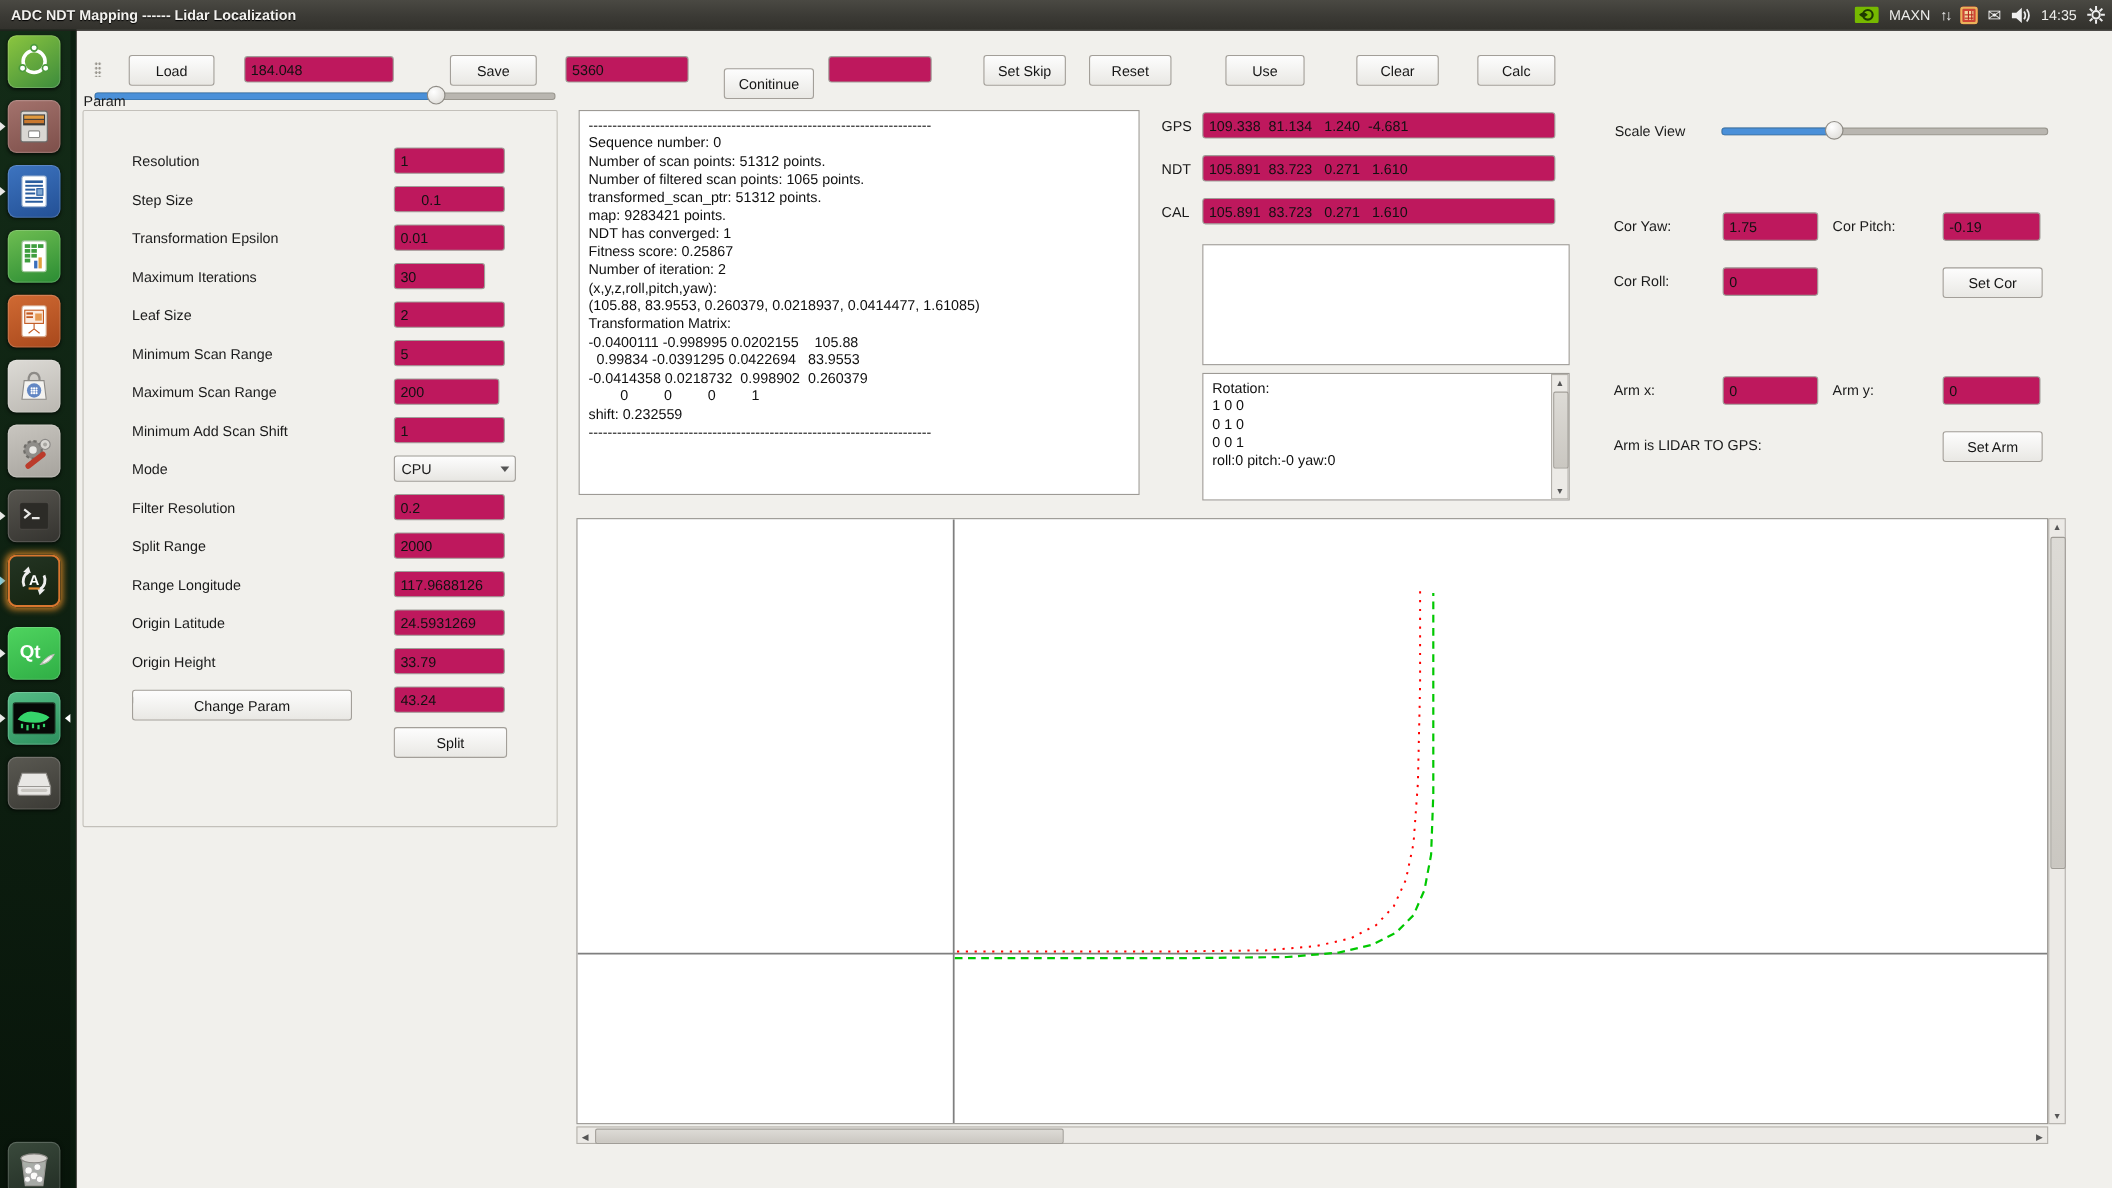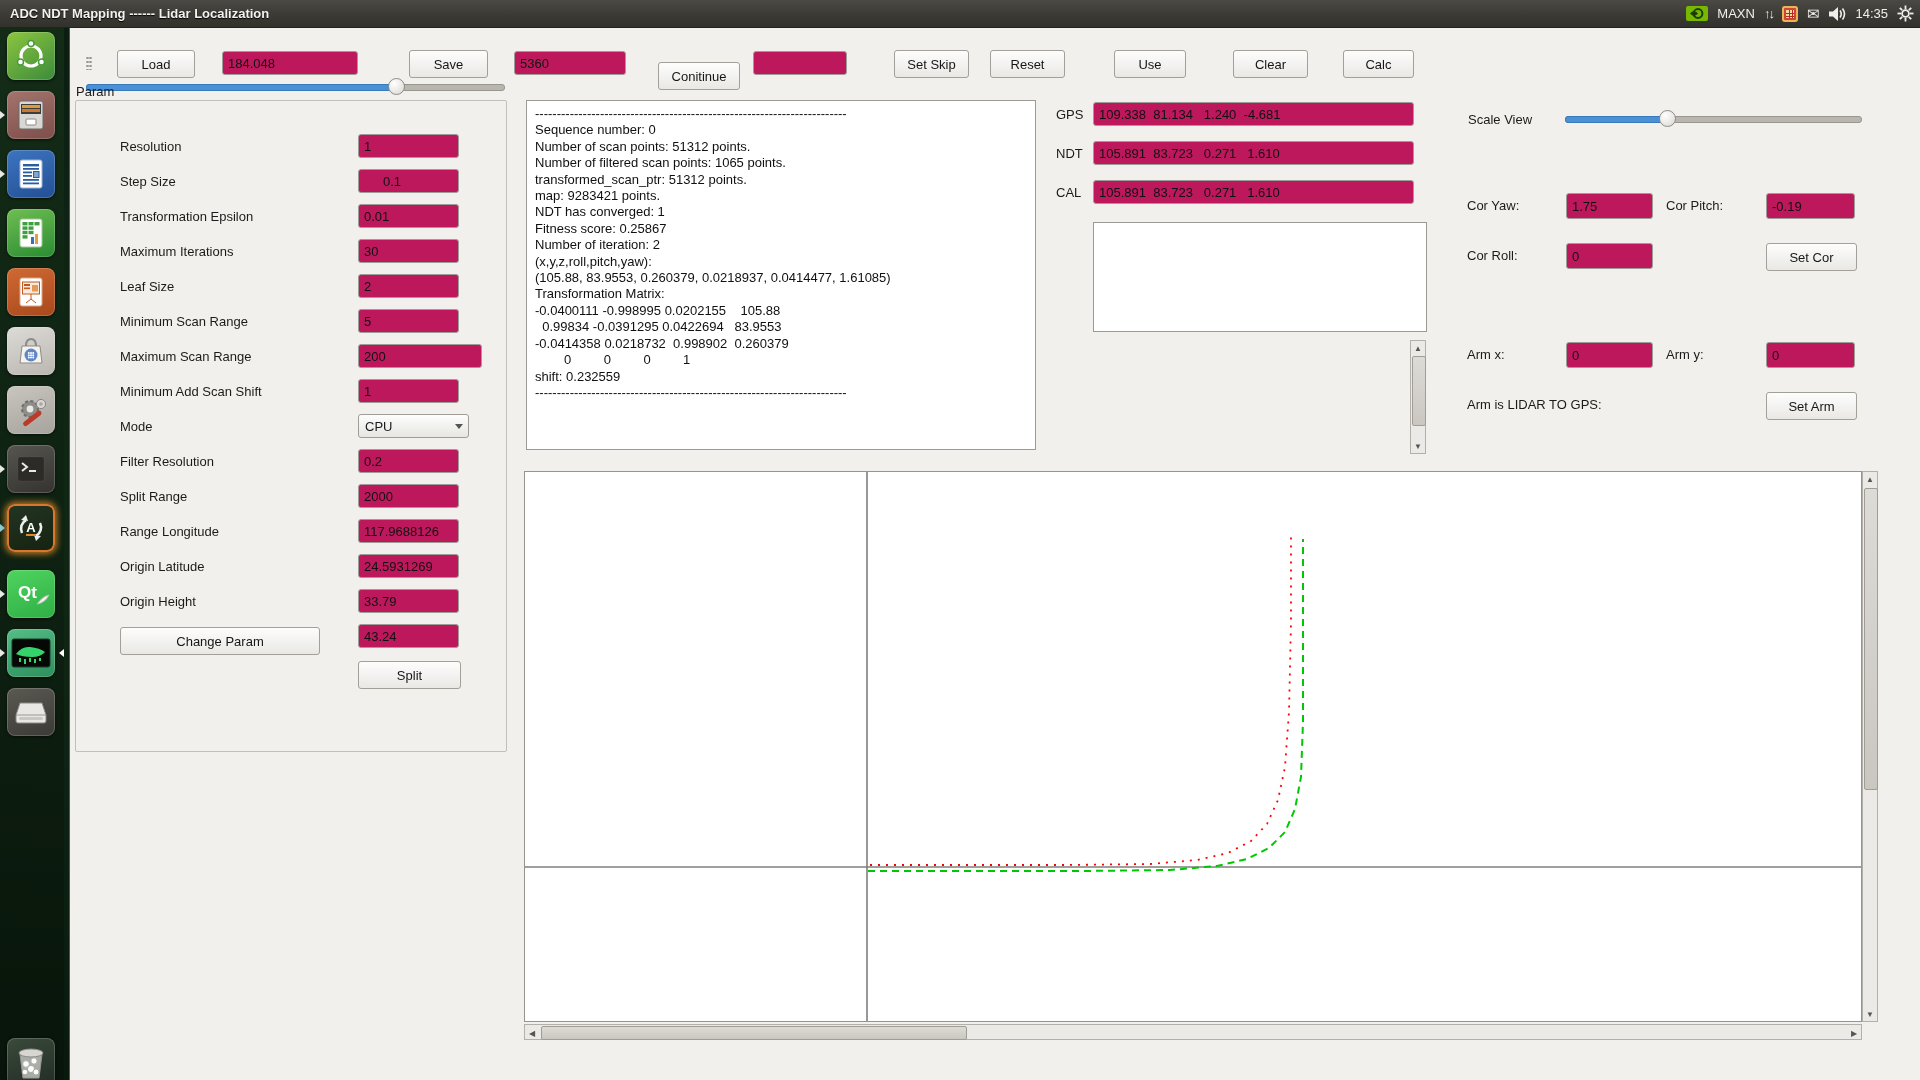--- a/index.html
+++ b/index.html
@@ -287,27 +287,27 @@
   <div class="lbl" style="left:6px;top:57px;">Param</div>
   <div class="groupbox" style="left:5px;top:73px;width:430px;height:650px;"></div>
 
   <div class="lbl" style="left:50px;top:112px;">Resolution</div>
   <input class="inp" style="left: 288px; top: 107px; width: 101px;" value="1">
   <div class="lbl" style="left:50px;top:147px;">Step Size</div>
   <input class="inp" style="left: 288px; top: 142px; width: 101px; padding-left: 24px;" value="0.1">
   <div class="lbl" style="left:50px;top:182px;">Transformation Epsilon</div>
   <input class="inp" style="left: 288px; top: 177px; width: 101px;" value="0.01">
   <div class="lbl" style="left:50px;top:217px;">Maximum Iterations</div>
-  <input class="inp" style="left: 288px; top: 212px; width: 101px;" value="30">
+  <input class="inp" style="left: 288px; top: 212px; width: 83px;" value="30">
   <div class="lbl" style="left:50px;top:252px;">Leaf Size</div>
   <input class="inp" style="left: 288px; top: 247px; width: 101px;" value="2">
   <div class="lbl" style="left:50px;top:287px;">Minimum Scan Range</div>
   <input class="inp" style="left: 288px; top: 282px; width: 101px;" value="5">
   <div class="lbl" style="left:50px;top:322px;">Maximum Scan Range</div>
-  <input class="inp" style="left: 288px; top: 317px; width: 124px;" value="200">
+  <input class="inp" style="left: 288px; top: 317px; width: 96px;" value="200">
   <div class="lbl" style="left:50px;top:357px;">Minimum Add Scan Shift</div>
   <input class="inp" style="left: 288px; top: 352px; width: 101px;" value="1">
   <div class="lbl" style="left:50px;top:392px;">Mode</div>
   <div class="combo" style="left:288px;top:387px;width:111px;">
     <span>CPU</span>
     <span class="arrow"></span>
   </div>
   <div class="lbl" style="left:50px;top:427px;">Filter Resolution</div>
   <input class="inp" style="left: 288px; top: 422px; width: 101px;" value="0.2">
   <div class="lbl" style="left:50px;top:462px;">Split Range</div>
@@ -344,20 +344,25 @@
 
   <div class="lbl" style="left:986px;top:80px;">GPS</div>
   <input class="inp" style="left: 1023px; top: 75px; width: 321px;" value="109.338  81.134   1.240  -4.681">
   <div class="lbl" style="left:986px;top:119px;">NDT</div>
   <input class="inp" style="left: 1023px; top: 114px; width: 321px;" value="105.891  83.723   0.271   1.610">
   <div class="lbl" style="left:986px;top:158px;">CAL</div>
   <input class="inp" style="left: 1023px; top: 153px; width: 321px;" value="105.891  83.723   0.271   1.610">
 
   <div class="textarea" style="left:1023px;top:195px;width:334px;height:110px;"></div>
 
+  <div class="textarea" style="left:1023px;top:312px;width:334px;height:116px;padding-right:22px;">Rotation:
+1 0 0
+0 1 0
+0 0 1
+roll:0 pitch:-0 yaw:0</div>
   <div class="sb" style="left:1340px;top:313px;width:16px;height:114px;">
     <div class="ar" style="top:0;left:0;">▲</div>
     <div class="thumb" style="left:1px;top:15px;width:12px;height:68px;"></div>
     <div class="ar" style="bottom:0;left:0;">▼</div>
   </div>
 
   <div class="lbl" style="left:1398px;top:85px;">Scale View</div>
   <div class="slider" style="left:1495px;top:85px;width:297px;height:15px;">
     <div class="groove"></div>
       <div class="fill" style="width:101px;"></div>

